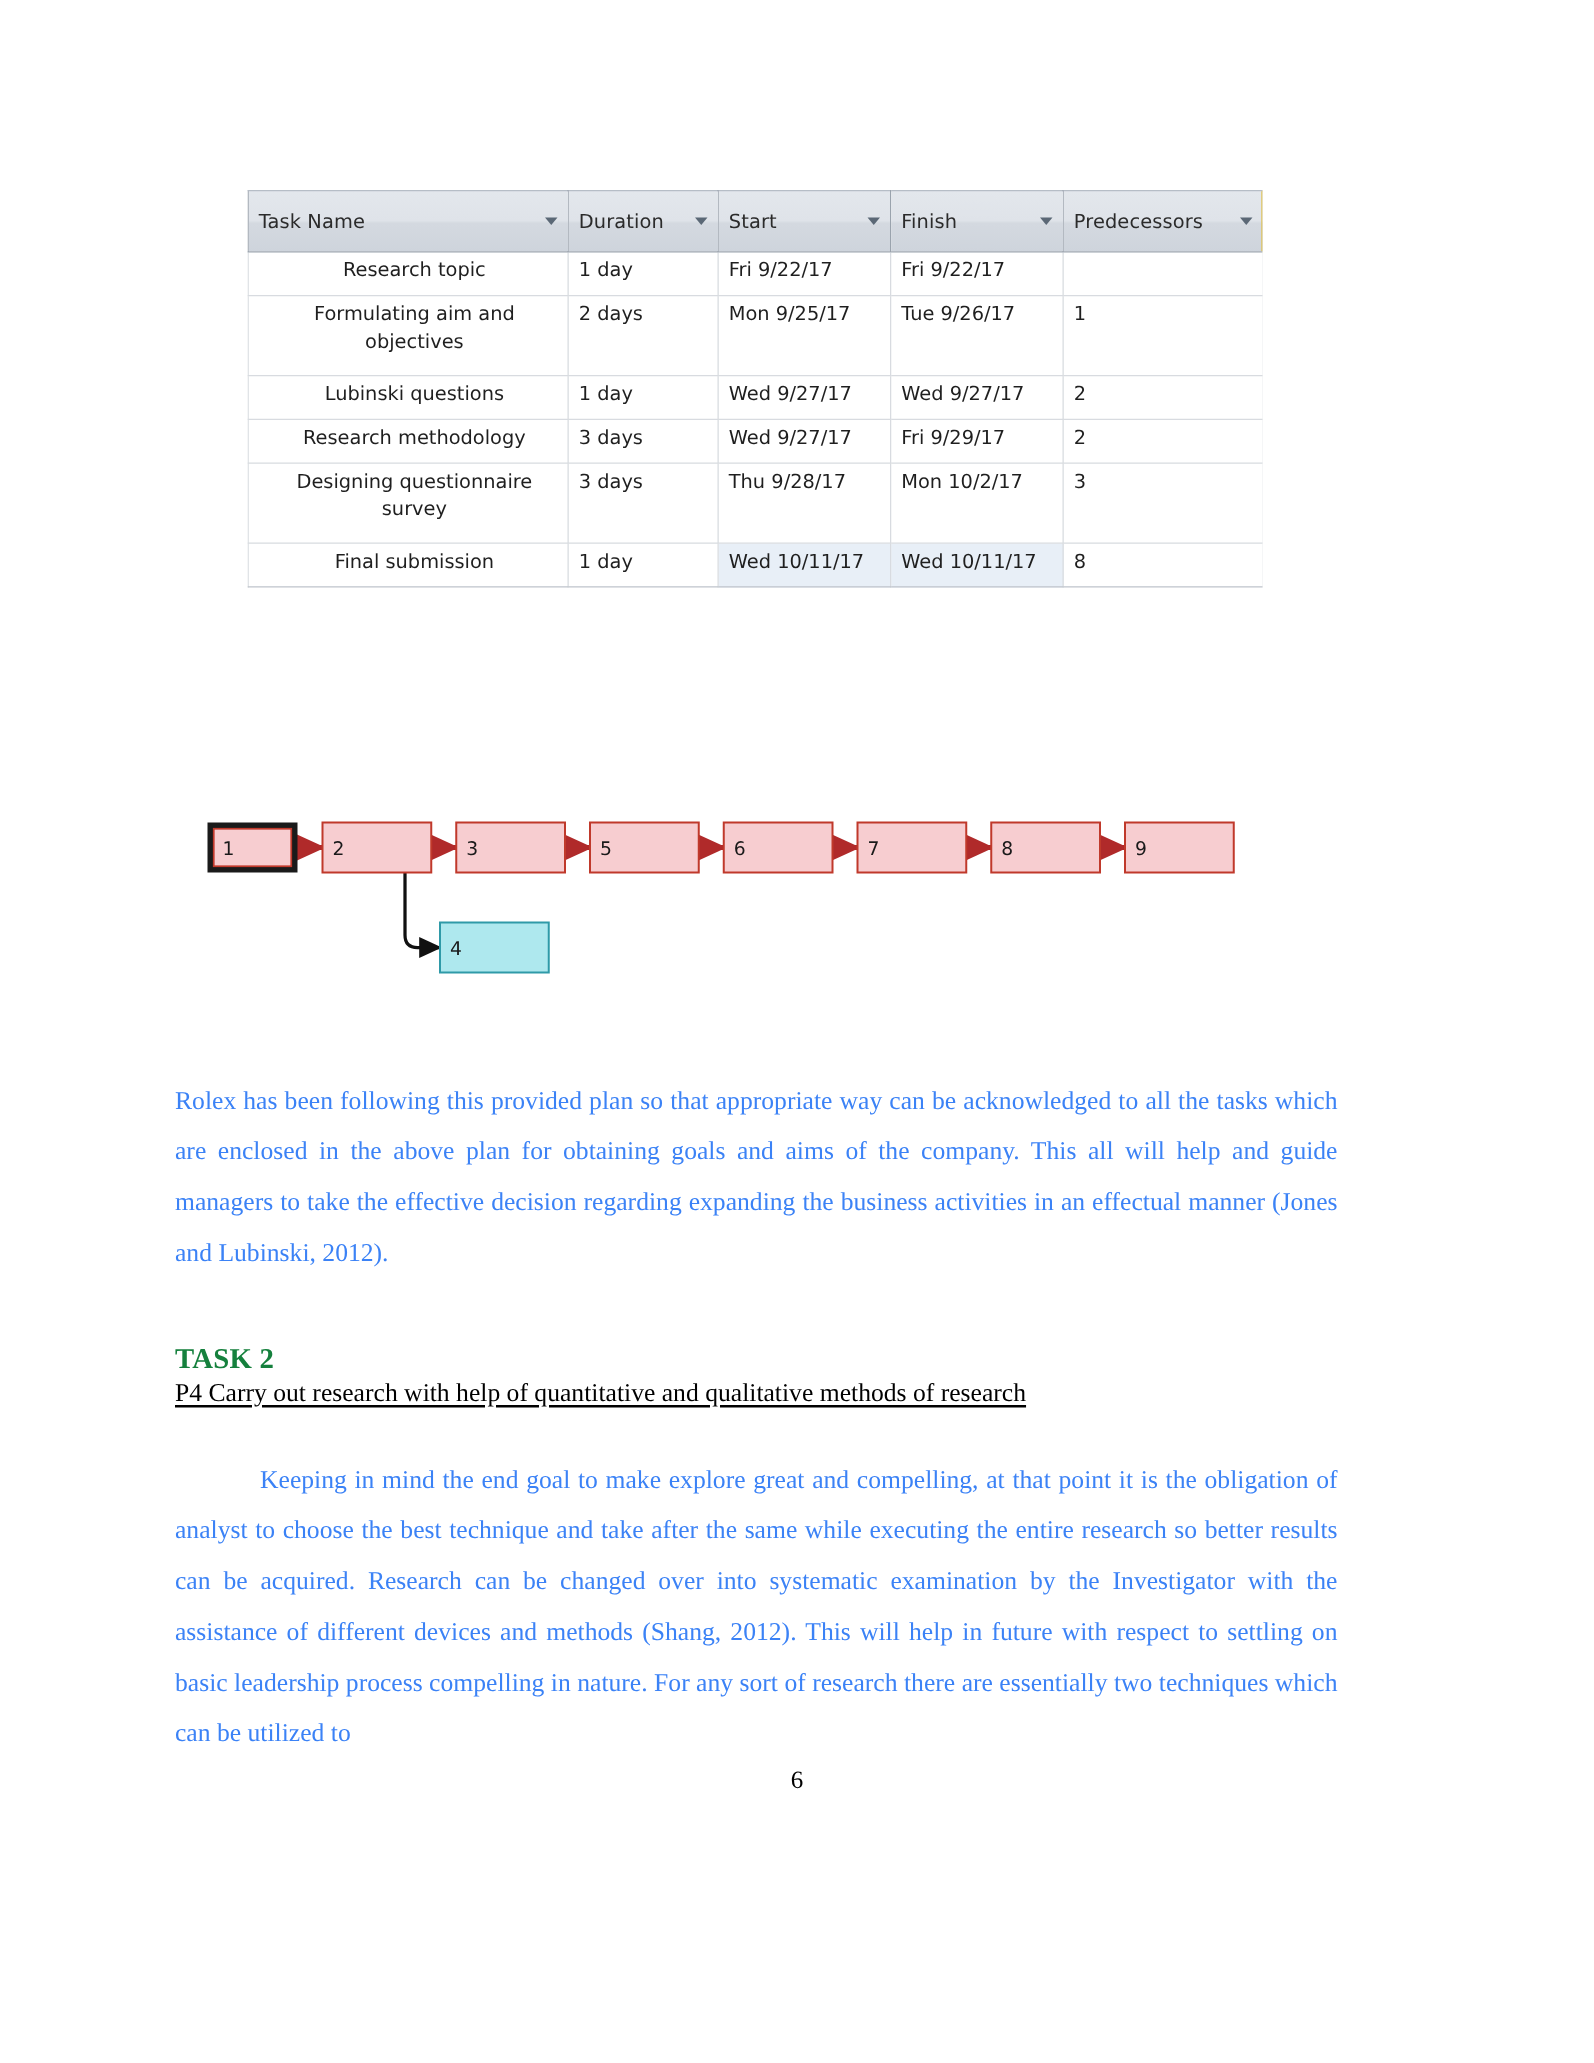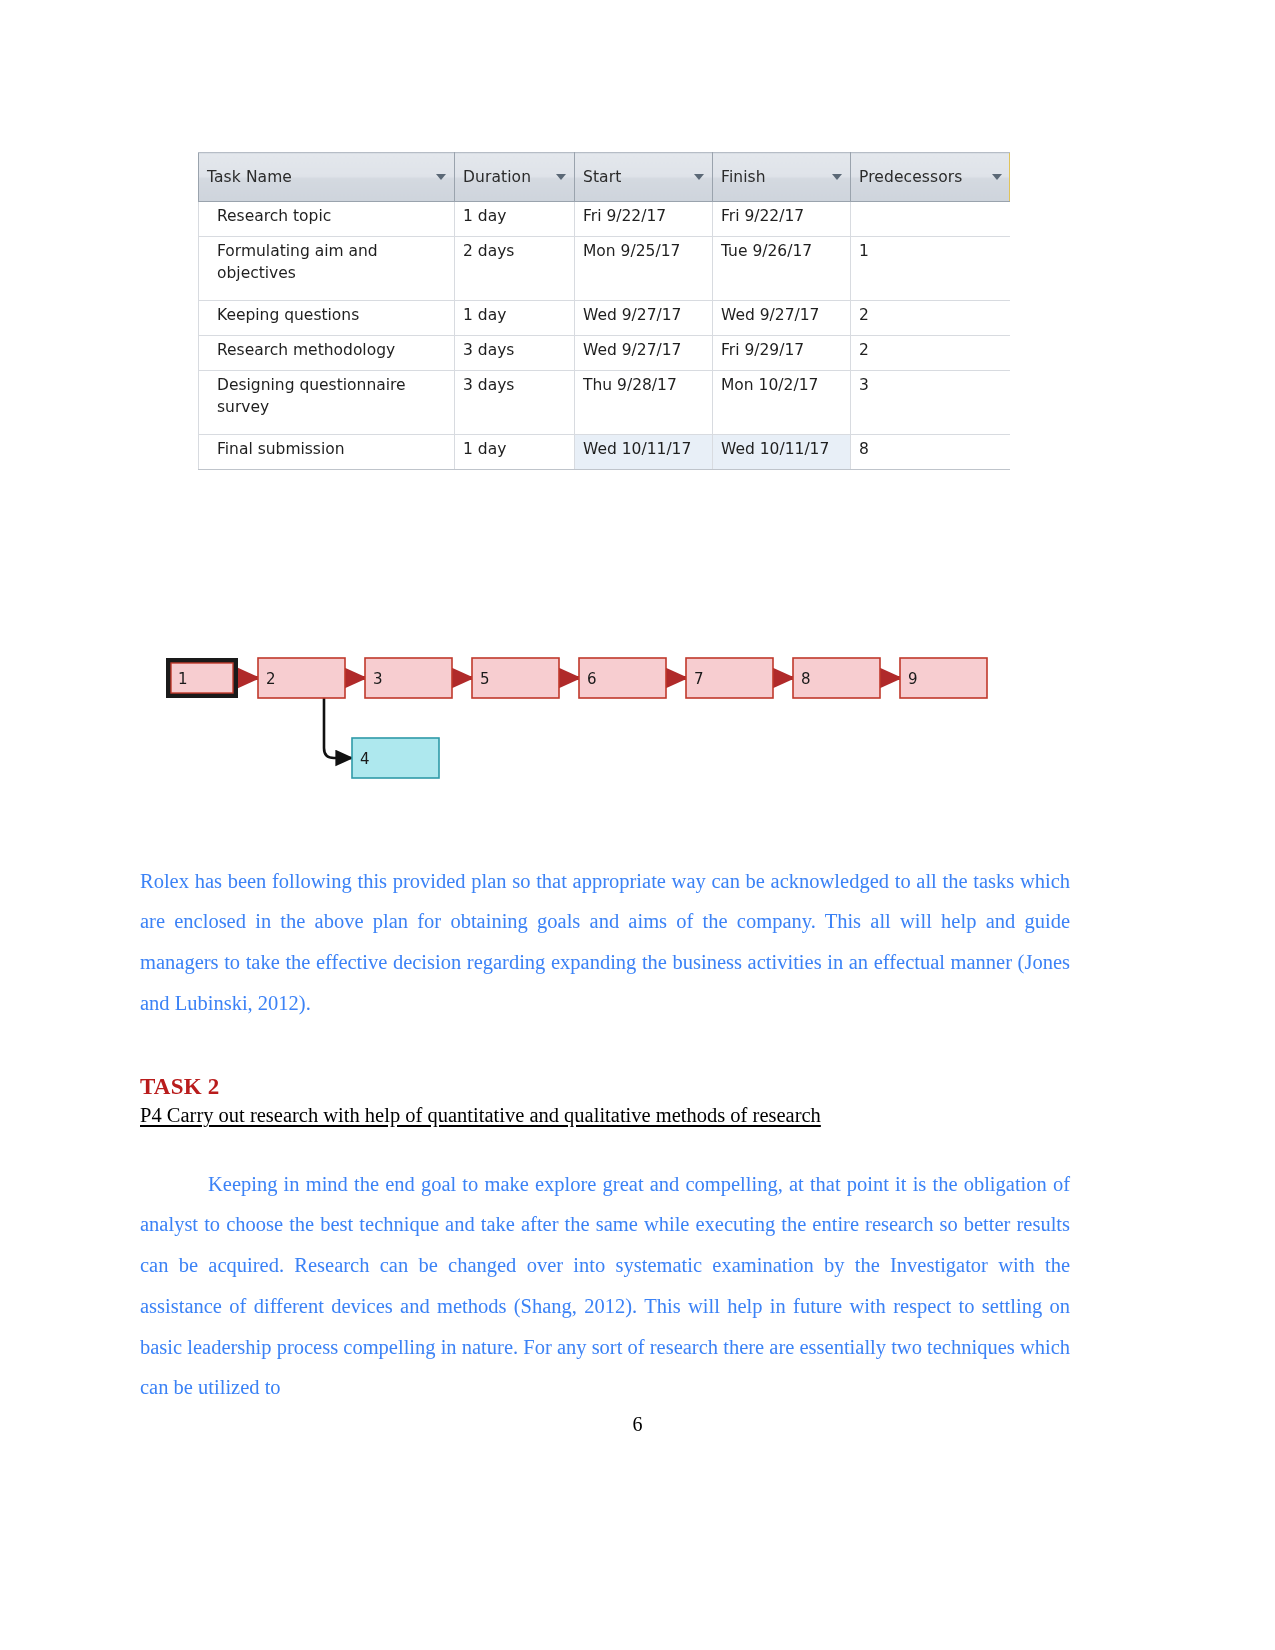--- a/index.html
+++ b/index.html
@@ -83,21 +83,21 @@
     border: 1px solid #d8dbe0;
     border-top: none;
     padding: 3px 8px 4px 8px;
     vertical-align: top;
     font-size: 15.5px;
     color: #1f1f1f;
     background: #ffffff;
     line-height: 1.42;
     height: 27px;
   }
-  .pt-grid tbody td.taskcell { padding-left: 18px; }
+  .pt-grid tbody td.taskcell { padding-left: 18px; text-align: center; }
   .pt-grid tbody tr.tall td { height: 56px; }
   .pt-grid tbody tr.sel td.start-cell,
   .pt-grid tbody tr.sel td.finish-cell { background: #e8eff7; }
   .pt-grid tbody tr:last-child td { border-bottom: 1px solid #bfc4cb; }
 
   
   .network-img {
     position: absolute;
     left: 160px;
     top: 640px;
@@ -119,21 +119,21 @@
   }
   .para-1 { top: 840px; }
   .para-2 { top: 1143px; }
 
   .task-heading {
     position: absolute;
     left: 140px;
     top: 1055px;
     font-size: 23px;
     font-weight: bold;
-    color: #b91c1c;
+    color: #15803d;
     letter-spacing: .2px;
   }
   .subheading {
     position: absolute;
     left: 140px;
     top: 1104px;
     width: 930px;
     font-size: 20.5px;
     color: #000000;
     text-decoration: underline;
@@ -208,21 +208,21 @@
           <td></td>
         </tr>
         <tr class="tall">
           <td class="taskcell">Formulating aim and objectives</td>
           <td>2 days</td>
           <td class="start-cell">Mon 9/25/17</td>
           <td class="finish-cell">Tue 9/26/17</td>
           <td>1</td>
         </tr>
         <tr>
-          <td class="taskcell">Keeping questions</td>
+          <td class="taskcell">Lubinski questions</td>
           <td>1 day</td>
           <td class="start-cell">Wed 9/27/17</td>
           <td class="finish-cell">Wed 9/27/17</td>
           <td>2</td>
         </tr>
         <tr>
           <td class="taskcell">Research methodology</td>
           <td>3 days</td>
           <td class="start-cell">Wed 9/27/17</td>
           <td class="finish-cell">Fri 9/29/17</td>

